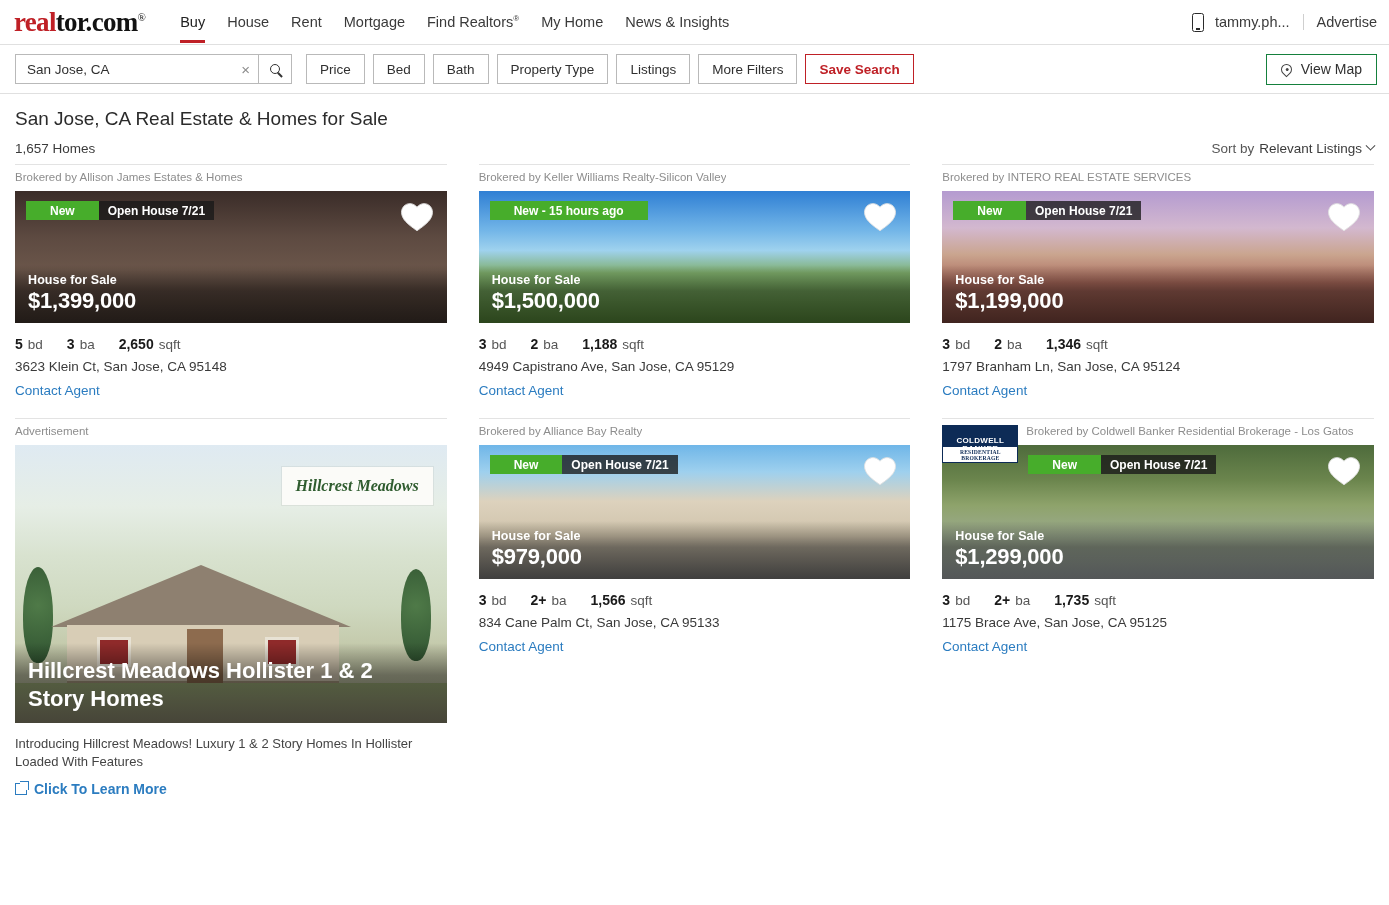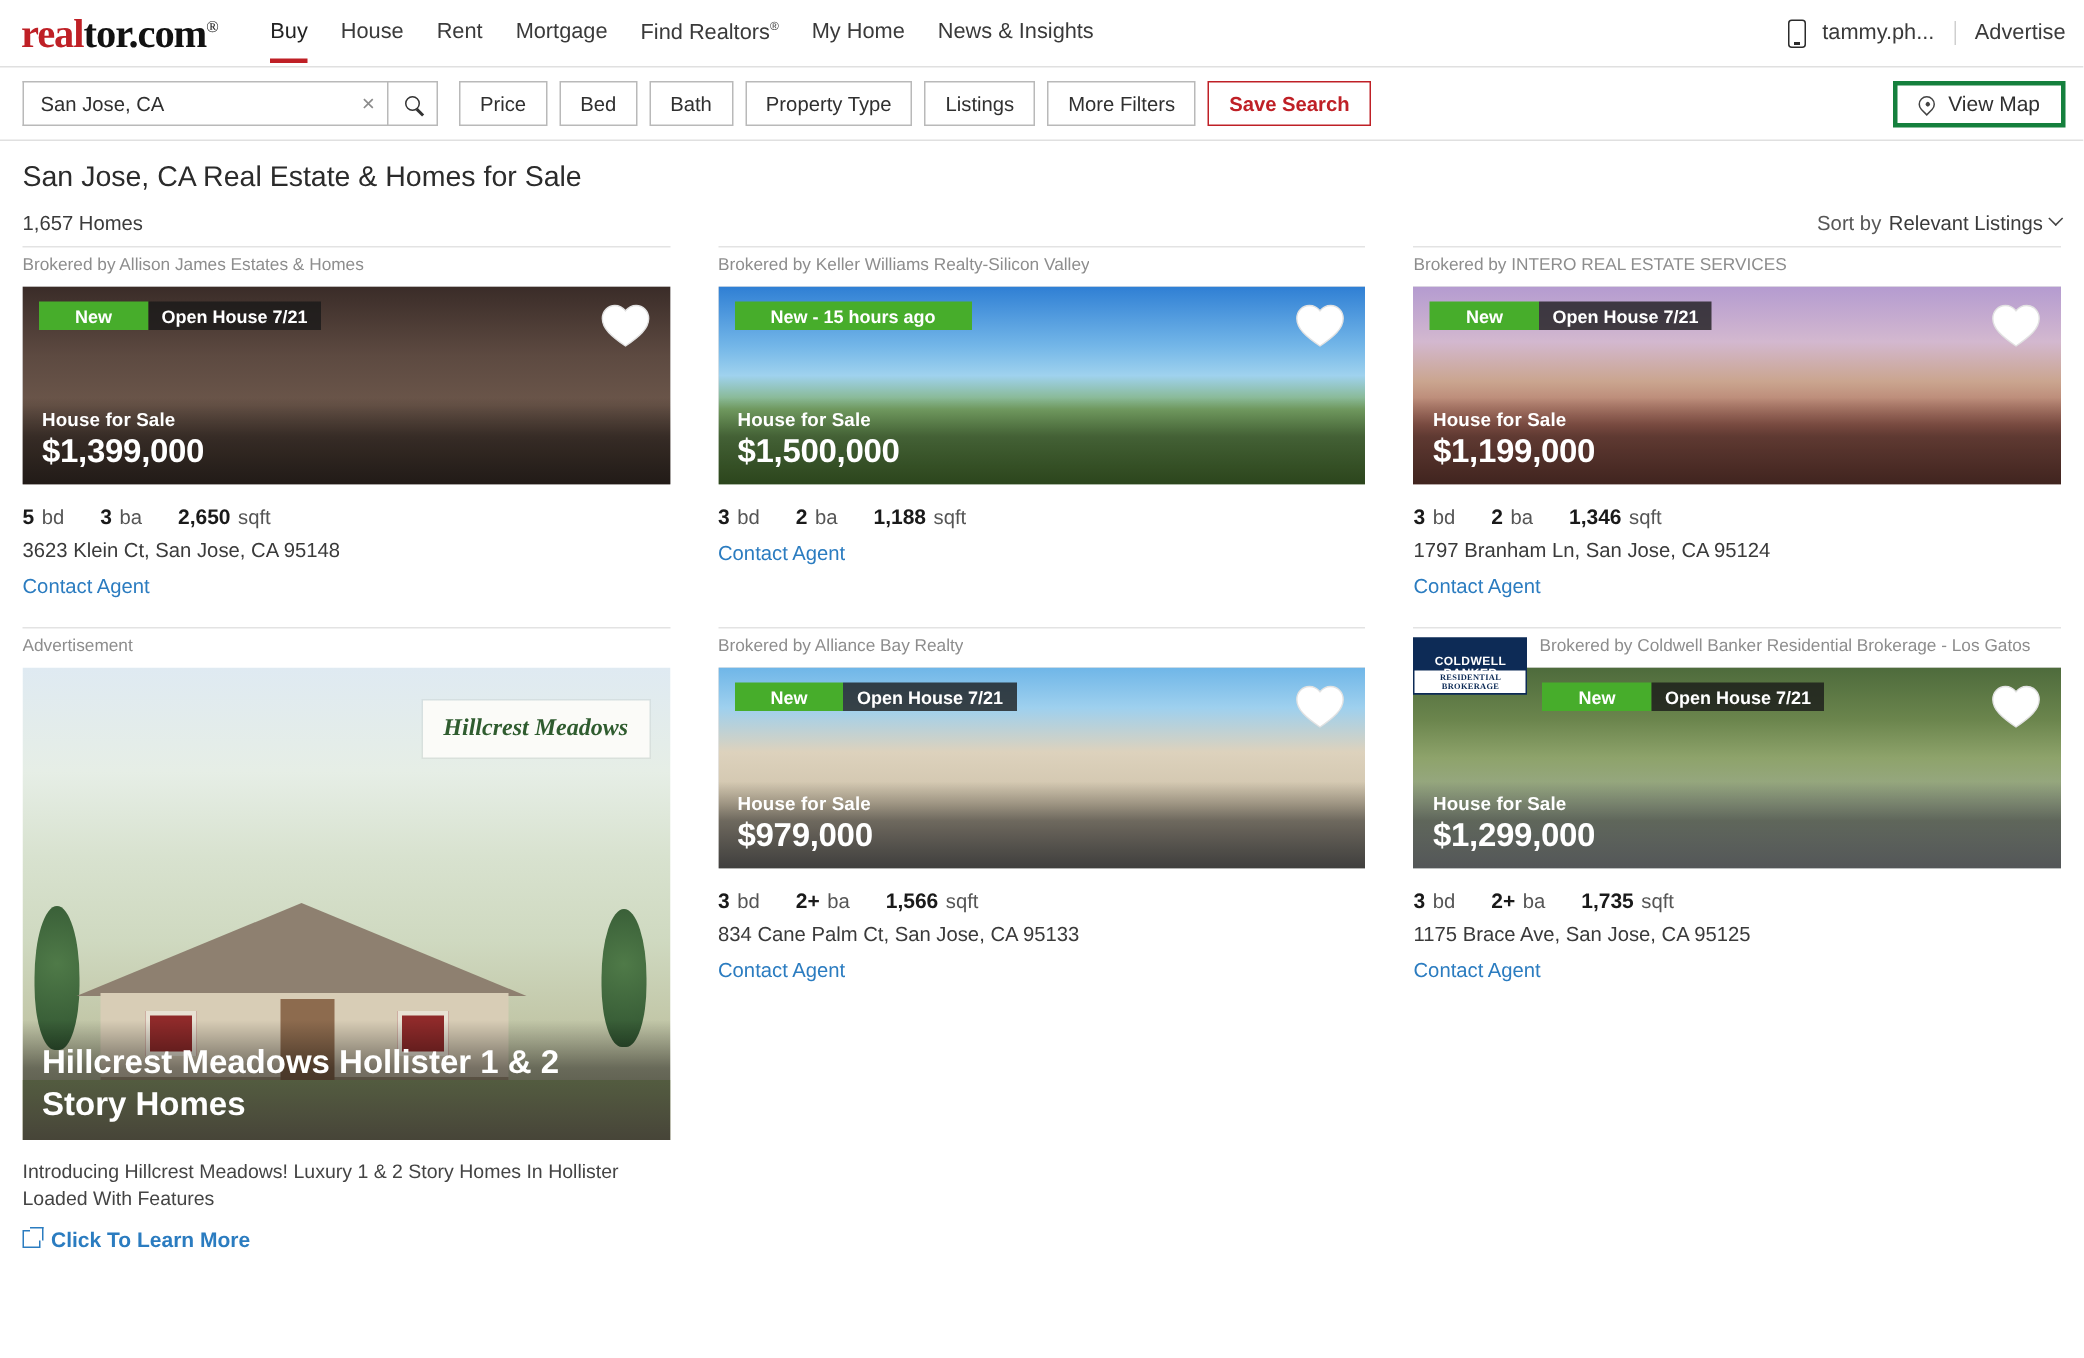--- a/index.html
+++ b/index.html
@@ -146,21 +146,21 @@
   }
   .fbtn.save {
     border-color: #bf2026;
     color: #bf2026;
     font-weight: 600;
     margin-right: 0;
   }
   .viewmap {
     margin-left: auto;
     height: 31px;
-    border: 3px solid #15803d;
+    border: 1px solid #15803d;
     background: #fff;
     display: flex; align-items: center;
     padding: 0 14px;
     font-size: 14px;
     color: #303030;
     gap: 9px;
     cursor: pointer;
   }
   .pin {
     width: 11px; height: 11px;
@@ -329,21 +329,21 @@
     color: #555;
   }
   .facts b { color: #1a1a1a; font-weight: 700; font-size: 14px; }
   .facts .sp { width: 14px; display:inline-block; }
   .addr { font-size: 13.5px; color: #3a3a3a; margin-top: 7px; }
   .contact {
     font-size: 13.5px; color: #2b7cc0; margin-top: 9px; cursor: pointer;
   }
 
   
-  .ad-photo { position: relative; height: 315px; overflow: hidden; }
+  .ad-photo { position: relative; height: 278px; overflow: hidden; }
   .ad-bg { position:absolute; inset:0;
     background: linear-gradient(#dfeaf2 0%, #e6eee6 22%, #d8e2cf 40%, #cfd9c0 58%, #c2c7a8 75%, #b9b89a 100%); }
   .ad-roof {
     position:absolute; left: 36px; bottom: 96px;
     width: 0; height: 0;
     border-left: 150px solid transparent;
     border-right: 150px solid transparent;
     border-bottom: 62px solid #8e8070;
   }
   .ad-body {
@@ -542,20 +542,21 @@
     <div class="facts">
       <b>3</b>
         <span>bd</span>
         <span class="sp"></span>
       <b>2</b>
         <span>ba</span>
         <span class="sp"></span>
       <b>1,188</b>
         <span>sqft</span>
     </div>
+    <div class="addr">4949 Capistrano Ave, San Jose, CA 95129</div>
     <div class="contact">Contact Agent</div>
   </div>
 
   <div class="card">
     <div class="card-top">
       <div class="broker">Brokered by INTERO REAL ESTATE SERVICES</div>
     </div>
     <div class="photo">
       <div class="sky-c"></div>
       <div class="badges">

